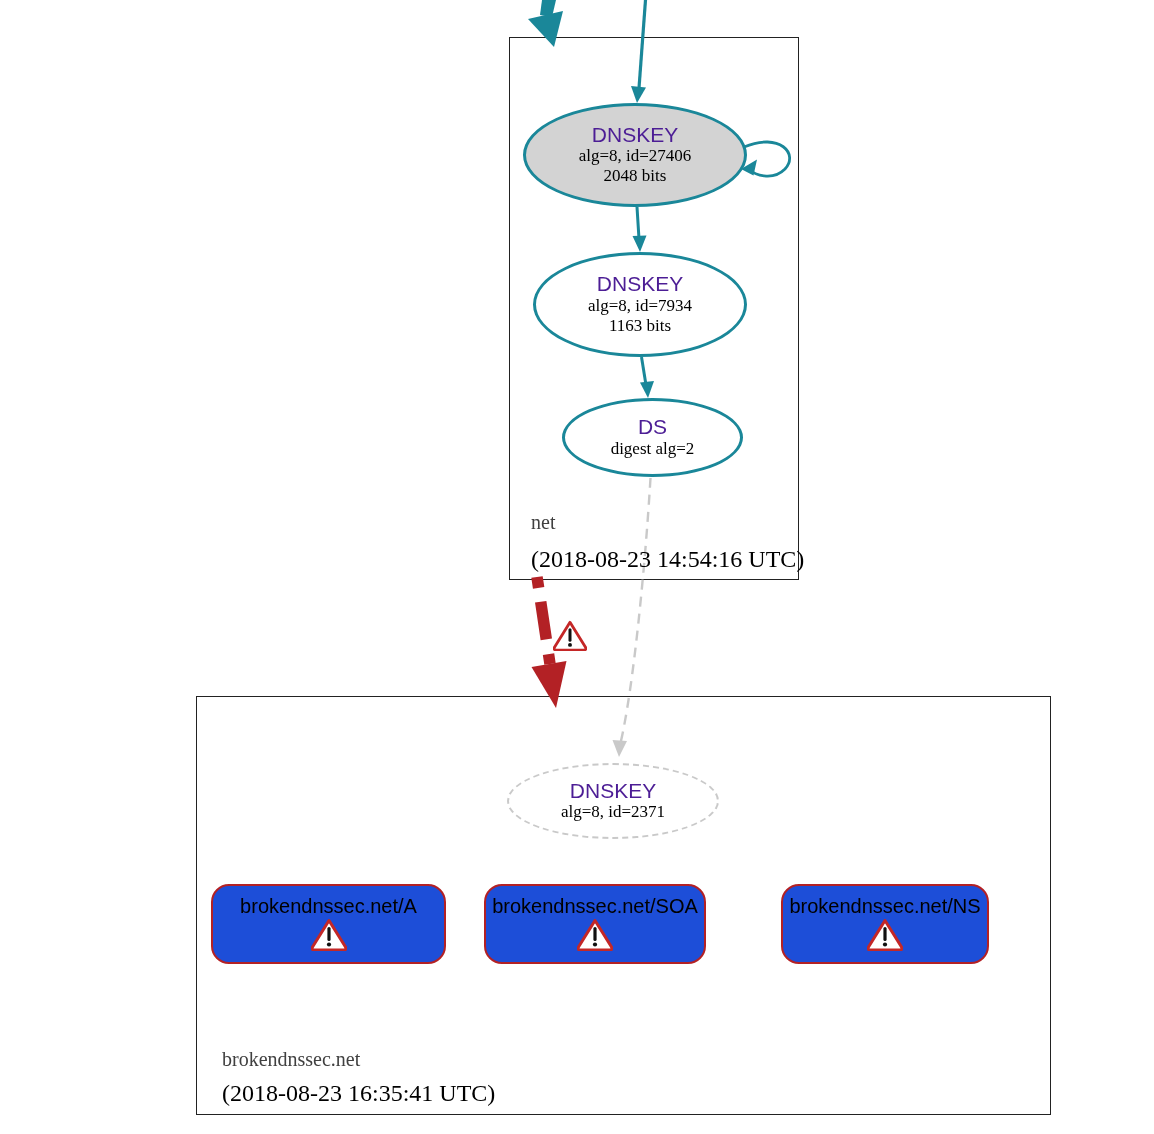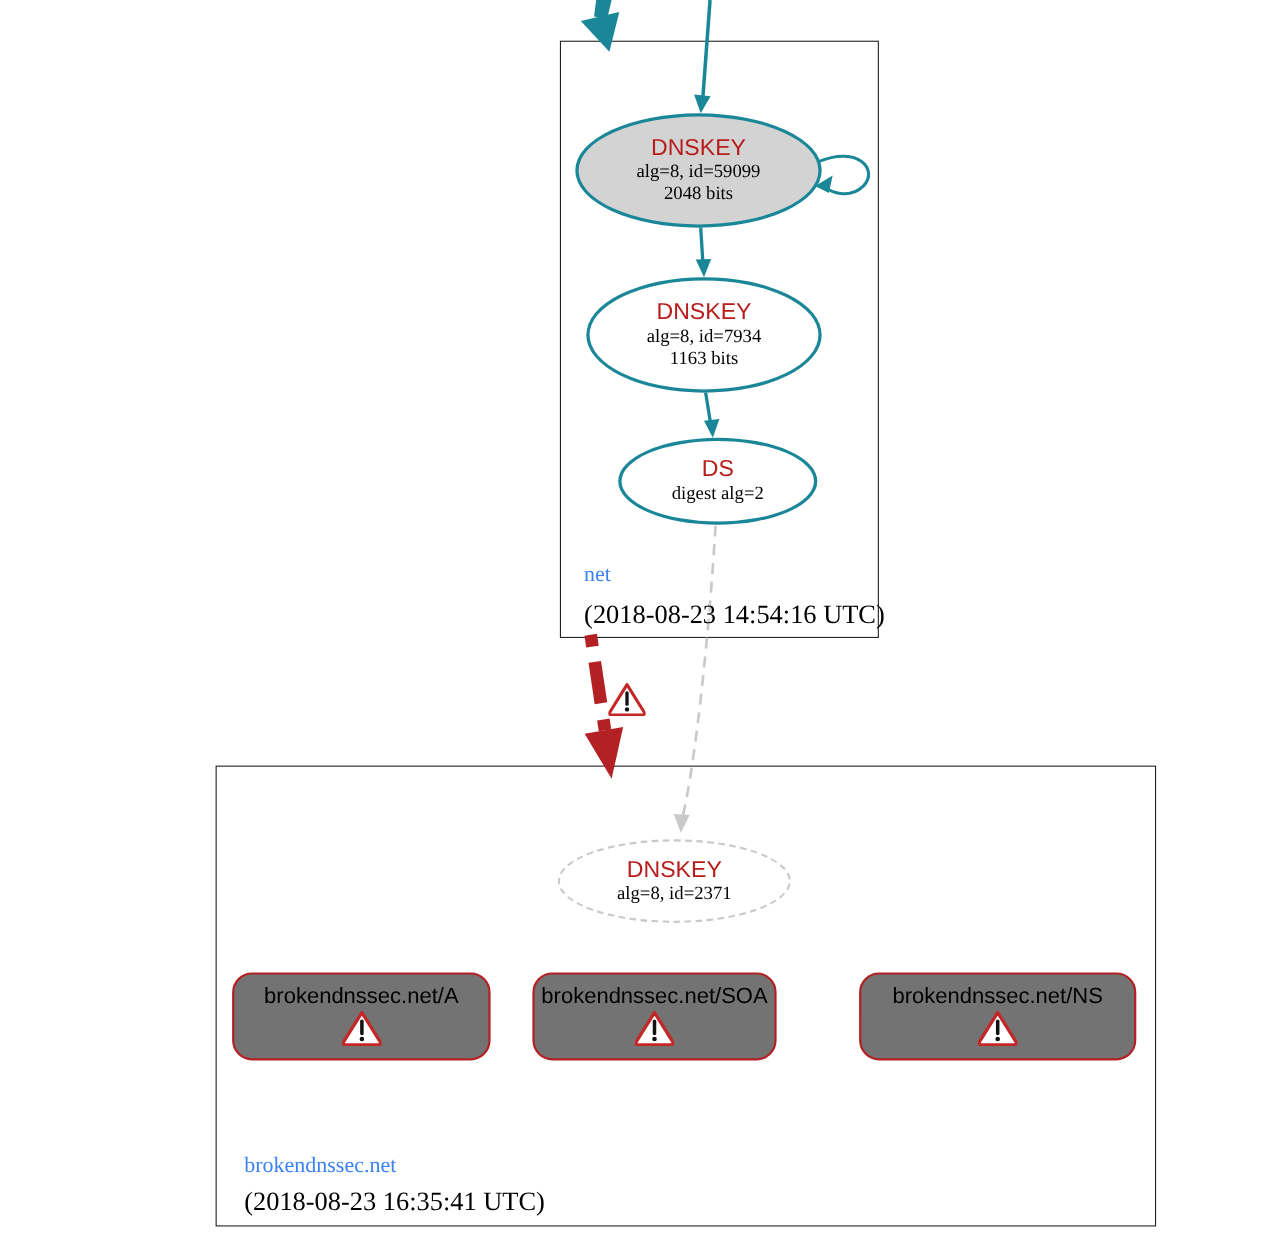--- a/index.html
+++ b/index.html
@@ -5,60 +5,60 @@
   html,body{margin:0;padding:0;background:#fff;}
   .canvas{
     position:relative;width:1154px;height:1134px;background:#ffffff;
     font-family:"Liberation Sans",sans-serif;overflow:hidden;
   }
   .zone-box{
     position:absolute;border:1px solid #222;background:transparent;z-index:1;
   }
   .zone-label{
     position:absolute;font-family:"Liberation Serif",serif;font-size:20px;
-    color:#3b82f6;z-index:10;white-space:nowrap;
+    color:#404040;z-index:10;white-space:nowrap;
   }
   .zone-ts{
     position:absolute;font-family:"Liberation Serif",serif;font-size:24px;
     color:#000;z-index:10;white-space:nowrap;
   }
   .node{
     position:absolute;border-radius:50%;display:flex;flex-direction:column;
     align-items:center;justify-content:center;text-align:center;z-index:2;
     box-sizing:border-box;
   }
   .node-secure{border:3px solid #1a8799;background:#ffffff;}
   .node-secure.ksk{background:#d3d3d3;}
   .node-unknown{border:2.5px dashed #c9c9c9;background:#ffffff;}
-  .node-title{font-size:21px;color:#b91c1c;line-height:1.08;}
+  .node-title{font-size:21px;color:#4c1d95;line-height:1.08;}
   .node-detail{
     font-family:"Liberation Serif",serif;font-size:17px;color:#000;line-height:1.18;
   }
   .rrset{
-    position:absolute;border:2.5px solid #b32125;border-radius:18px;background:#737373;
+    position:absolute;border:2.5px solid #b32125;border-radius:18px;background:#1d4ed8;
     display:flex;flex-direction:column;align-items:center;padding-top:9px;
     box-sizing:border-box;z-index:2;
   }
   .rrset-label{font-size:20px;color:#000;line-height:1.1;white-space:nowrap;}
   .warn{display:block;margin-top:1px;}
   .overlay{position:absolute;left:0;top:0;z-index:5;pointer-events:none;}
   .warn-float{position:absolute;z-index:6;}
 </style>
 </head>
 <body>
 
 <div class="canvas">
 
   <div class="zone-box" style="left:509px;top:37px;width:288px;height:541px;"></div>
   <div class="zone-label" style="left:531px;top:511px;">net</div>
   <div class="zone-ts" style="left:531px;top:546px;">(2018-08-23 14:54:16 UTC)</div>
 
   <div class="node node-secure ksk" style="left:523px;top:103px;width:224px;height:104px;">
     <span class="node-title">DNSKEY</span>
-    <span class="node-detail">alg=8, id=59099</span>
+    <span class="node-detail">alg=8, id=27406</span>
     <span class="node-detail">2048 bits</span>
   </div>
 
   <div class="node node-secure" style="left:533px;top:252px;width:214px;height:105px;">
     <span class="node-title">DNSKEY</span>
     <span class="node-detail">alg=8, id=7934</span>
     <span class="node-detail">1163 bits</span>
   </div>
 
   <div class="node node-secure" style="left:562px;top:398px;width:181px;height:79px;">
@@ -86,21 +86,21 @@
 
   <div class="rrset" style="left:484px;top:884px;width:222px;height:80px;">
     <span class="rrset-label">brokendnssec.net/SOA</span>
     <svg class="warn" viewBox="0 0 36 33" width="36" height="33">
       <path d="M18 2.5 L34.5 29 Q36 32 32 32 L4 32 Q0 32 1.5 29 Z" fill="#ffffff" stroke="#c42727" stroke-width="3" stroke-linejoin="round"></path>
       <path d="M18 10.5 L18 21.5" stroke="#111" stroke-width="3.2" stroke-linecap="round"></path>
       <circle cx="18" cy="26.5" r="2.1" fill="#111"></circle>
     </svg>
   </div>
 
-  <div class="rrset" style="left:781px;top:884px;width:252px;height:80px;">
+  <div class="rrset" style="left:781px;top:884px;width:208px;height:80px;">
     <span class="rrset-label">brokendnssec.net/NS</span>
     <svg class="warn" viewBox="0 0 36 33" width="36" height="33">
       <path d="M18 2.5 L34.5 29 Q36 32 32 32 L4 32 Q0 32 1.5 29 Z" fill="#ffffff" stroke="#c42727" stroke-width="3" stroke-linejoin="round"></path>
       <path d="M18 10.5 L18 21.5" stroke="#111" stroke-width="3.2" stroke-linecap="round"></path>
       <circle cx="18" cy="26.5" r="2.1" fill="#111"></circle>
     </svg>
   </div>
 
   <svg class="warn-float" style="left:553px;top:620px;" viewBox="0 0 36 33" width="34" height="31">
     <path d="M18 2.5 L34.5 29 Q36 32 32 32 L4 32 Q0 32 1.5 29 Z" fill="#ffffff" stroke="#c42727" stroke-width="3" stroke-linejoin="round"></path>

